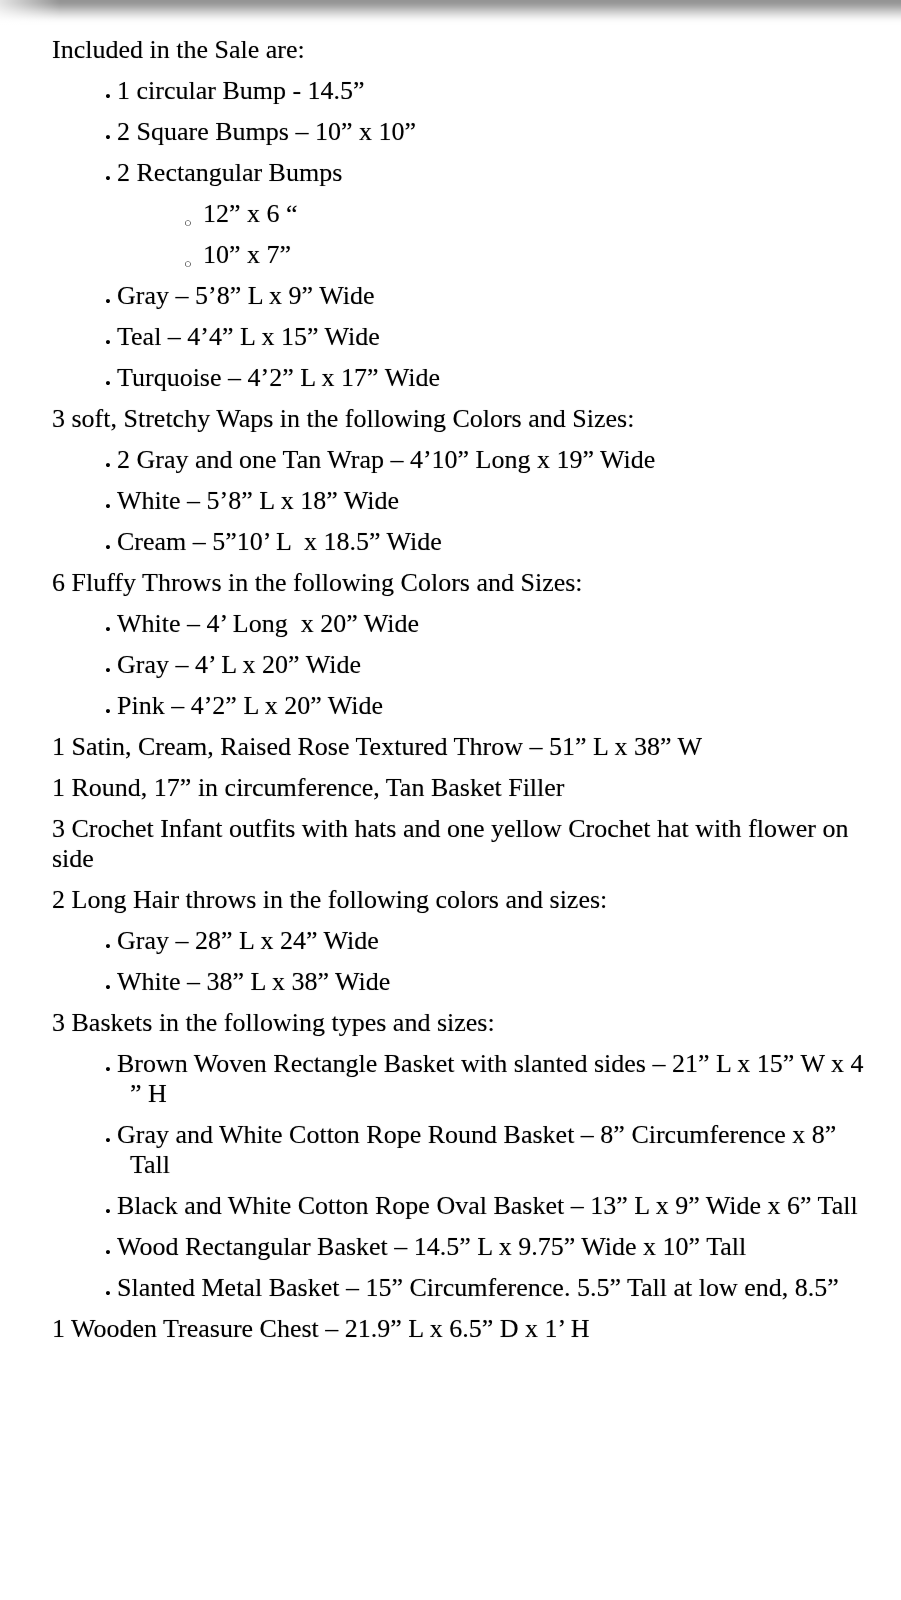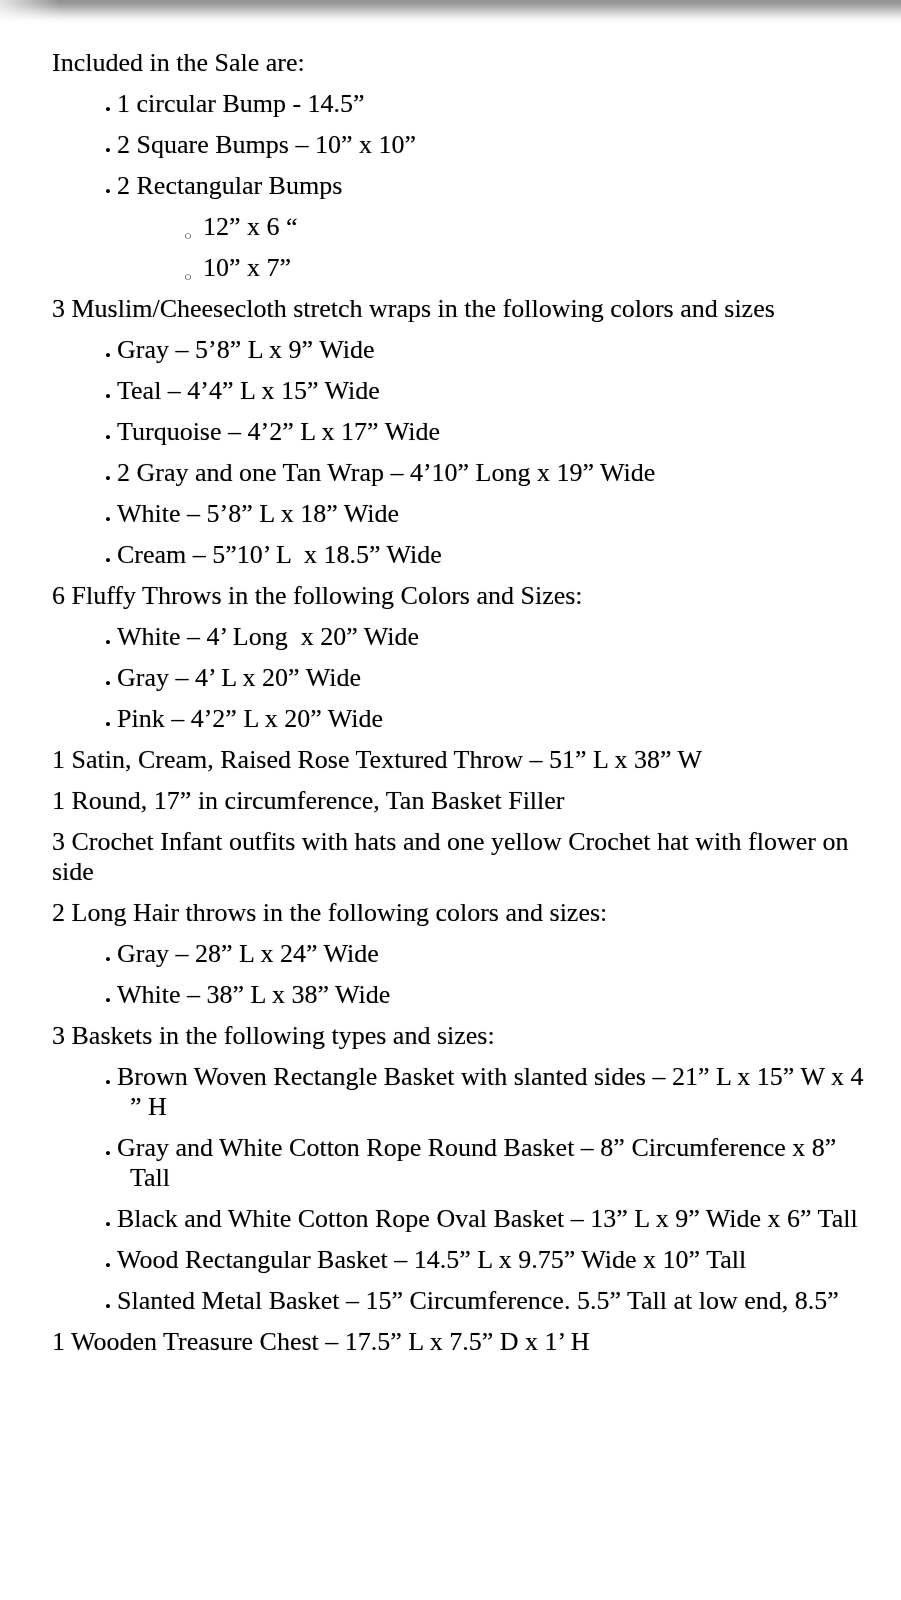--- a/index.html
+++ b/index.html
@@ -20,21 +20,21 @@
     filter:blur(2px);
   }
   .top-blur-left{
     position:absolute;
     top:0;left:0;
     width:60px;height:26px;
     background:linear-gradient(90deg,rgba(255,255,255,0.75),rgba(255,255,255,0));
   }
   .doc{
     position:absolute;
-    top:48px;
+    top:35px;
     left:0;
     width:901px;
     font-size:26px;
     line-height:30px;
     text-shadow:0 0 1px rgba(0,0,0,0.35);
   }
   .item{margin-bottom:11px;}
   .line{position:relative;white-space:pre;}
   .t0{padding-left:52px;}
   .t1{padding-left:117px;}
@@ -67,30 +67,30 @@
       <div class="item">
         <div class="line t1"><span class="marker m-dot">•</span>2 Rectangular Bumps</div>
       </div>
       <div class="item">
         <div class="line t2"><span class="marker m-circle">○</span>12” x 6 “</div>
       </div>
       <div class="item">
         <div class="line t2"><span class="marker m-circle">○</span>10” x 7”</div>
       </div>
       <div class="item">
-        <div class="line t0">3 Muslim/Cheesecloth stretch wraps in the following colors and sizes</div>
-      </div>
-      <div class="item">
         <div class="line t1"><span class="marker m-dot">•</span>Gray – 5’8” L x 9” Wide</div>
       </div>
       <div class="item">
         <div class="line t1"><span class="marker m-dot">•</span>Teal – 4’4” L x 15” Wide</div>
       </div>
       <div class="item">
         <div class="line t1"><span class="marker m-dot">•</span>Turquoise – 4’2” L x 17” Wide</div>
+      </div>
+      <div class="item">
+        <div class="line t0">3 soft, Stretchy Waps in the following Colors and Sizes:</div>
       </div>
       <div class="item">
         <div class="line t1"><span class="marker m-dot">•</span>2 Gray and one Tan Wrap – 4’10” Long x 19” Wide</div>
       </div>
       <div class="item">
         <div class="line t1"><span class="marker m-dot">•</span>White – 5’8” L x 18” Wide</div>
       </div>
       <div class="item">
         <div class="line t1"><span class="marker m-dot">•</span>Cream – 5”10’ L  x 18.5” Wide</div>
       </div>
@@ -139,16 +139,16 @@
       <div class="item">
         <div class="line t1"><span class="marker m-dot">•</span>Black and White Cotton Rope Oval Basket – 13” L x 9” Wide x 6” Tall</div>
       </div>
       <div class="item">
         <div class="line t1"><span class="marker m-dot">•</span>Wood Rectangular Basket – 14.5” L x 9.75” Wide x 10” Tall</div>
       </div>
       <div class="item">
         <div class="line t1"><span class="marker m-dot">•</span>Slanted Metal Basket – 15” Circumference. 5.5” Tall at low end, 8.5”</div>
       </div>
       <div class="item">
-        <div class="line t0">1 Wooden Treasure Chest – 17.5” L x 7.5” D x 1’ H</div>
+        <div class="line t0">1 Wooden Treasure Chest – 21.9” L x 6.5” D x 1’ H</div>
       </div>
     </div>
 </div>
 
 </body></html>

